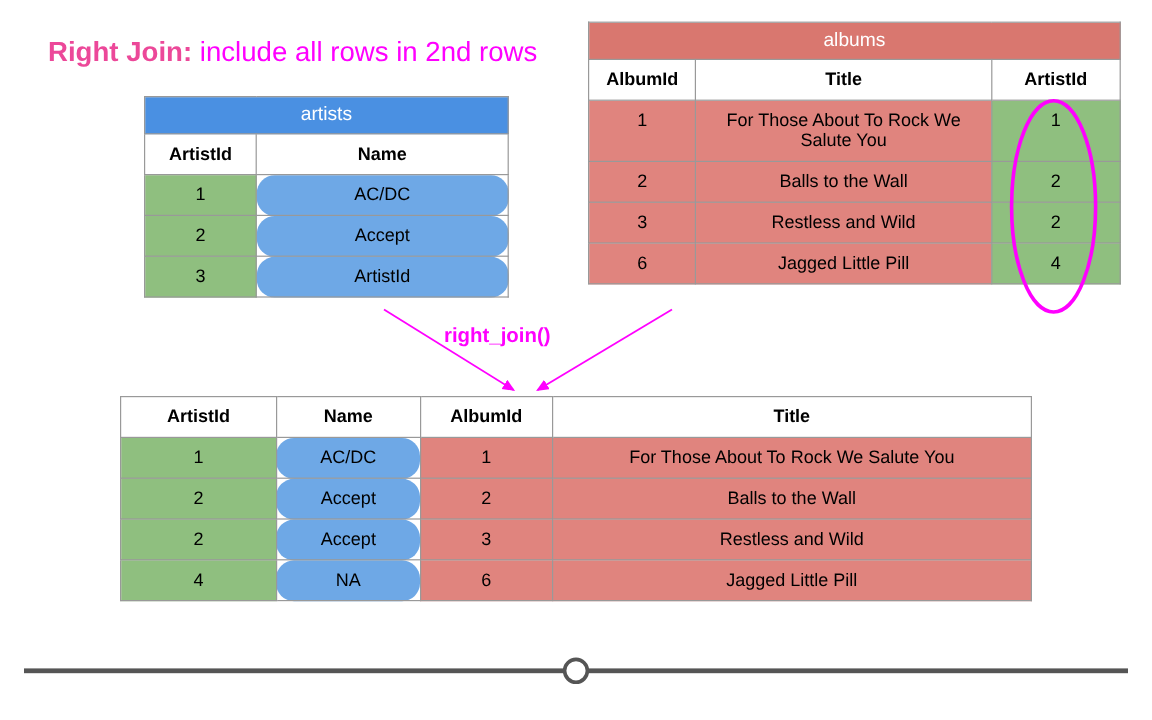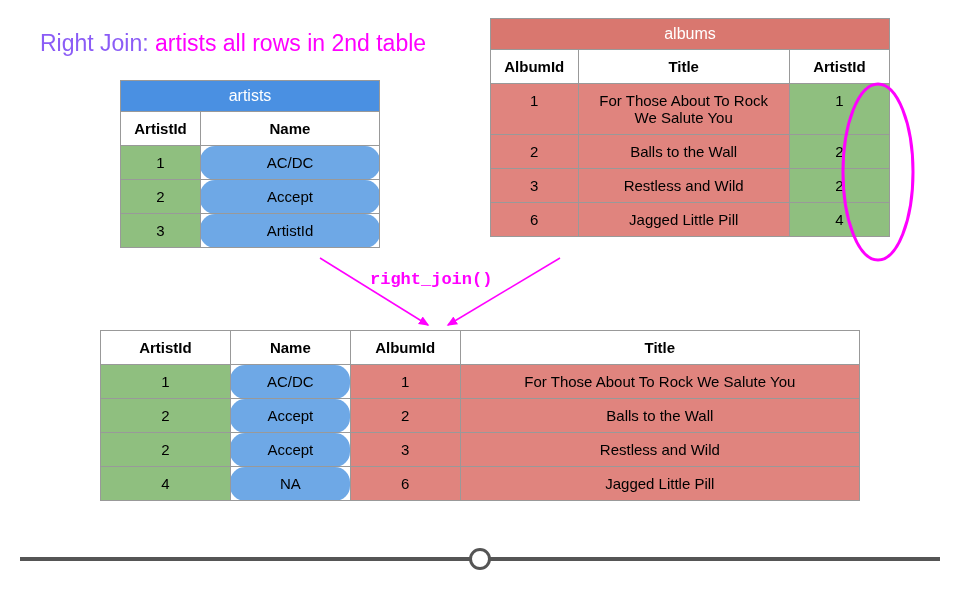--- a/index.html
+++ b/index.html
@@ -11,21 +11,21 @@
     position: relative;
     overflow: hidden;
   }
   .heading {
     position: absolute;
     left: 40px;
     top: 30px;
     font-size: 23px;
     font-weight: 400;
   }
-  .heading .hl-strong { color: #8b5cf6; font-weight: 400; }
+  .heading .hl-strong { color: #ec4899; font-weight: 700; }
   .heading .hl-rest { color: #ff00ff; font-weight: 300; }
 
   .tbl { position: absolute; border-collapse: collapse; background: #fff; }
   .tbl th, .tbl td {
     border: 1px solid #999;
     padding: 8px 10px;
     text-align: center;
     font-size: 15px;
     vertical-align: top;
   }
@@ -39,42 +39,42 @@
   }
   .title-blue td { background: #4a90e2; }
   .title-red  td { background: #d9776f; }
 
   
   .c-green { background: #8fbf7f; }
   .c-blue  { background: #6ea8e6; border-radius: 15px; }
   .c-red   { background: #e0847e; }
 
   
-  #artists { left: 120px; top: 80px; width: 260px; }
+  #artists { left: 120px; top: 80px; width: 304px; }
   #artists col.c1 { width: 80px; }
   #artists col.c2 { width: 180px; }
 
   
-  #albums { left: 490px; top: 18px; width: 400px; }
+  #albums { left: 490px; top: 18px; width: 444px; }
   #albums col.c1 { width: 90px; }
   #albums col.c2 { width: 260px; }
   #albums col.c3 { width: 110px; }
 
   
   #result { left: 100px; top: 330px; width: 760px; }
   #result col.c1 { width: 130px; }
   #result col.c2 { width: 120px; }
   #result col.c3 { width: 110px; }
   #result col.c4 { width: 400px; }
 
   .fn-label {
     position: absolute;
     left: 370px;
     top: 270px;
-    font-family: Liberation Mono, monospace;
+    font-family: Liberation Sans, sans-serif;
     font-weight: 700;
     color: #ff00ff;
     font-size: 17px;
   }
 
   
   .timeline {
     position: absolute;
     left: 20px; right: 20px;
     bottom: 30px;
@@ -101,21 +101,21 @@
     position: absolute;
     left: 0; top: 0;
     width: 960px; height: 600px;
     pointer-events: none;
   }
 </style>
 </head>
 <body>
 
 <div class="heading">
-  <span class="hl-strong">Right Join:</span><span class="hl-rest"> artists all rows in 2nd table</span>
+  <span class="hl-strong">Right Join:</span><span class="hl-rest"> include all rows in 2nd rows</span>
 </div>
 
 <table id="artists" class="tbl">
   <colgroup>
       <col class="c1">
       <col class="c2">
     </colgroup>
   <tbody>
       <tr class="title-row title-blue">
         <td colspan="2">artists</td>

